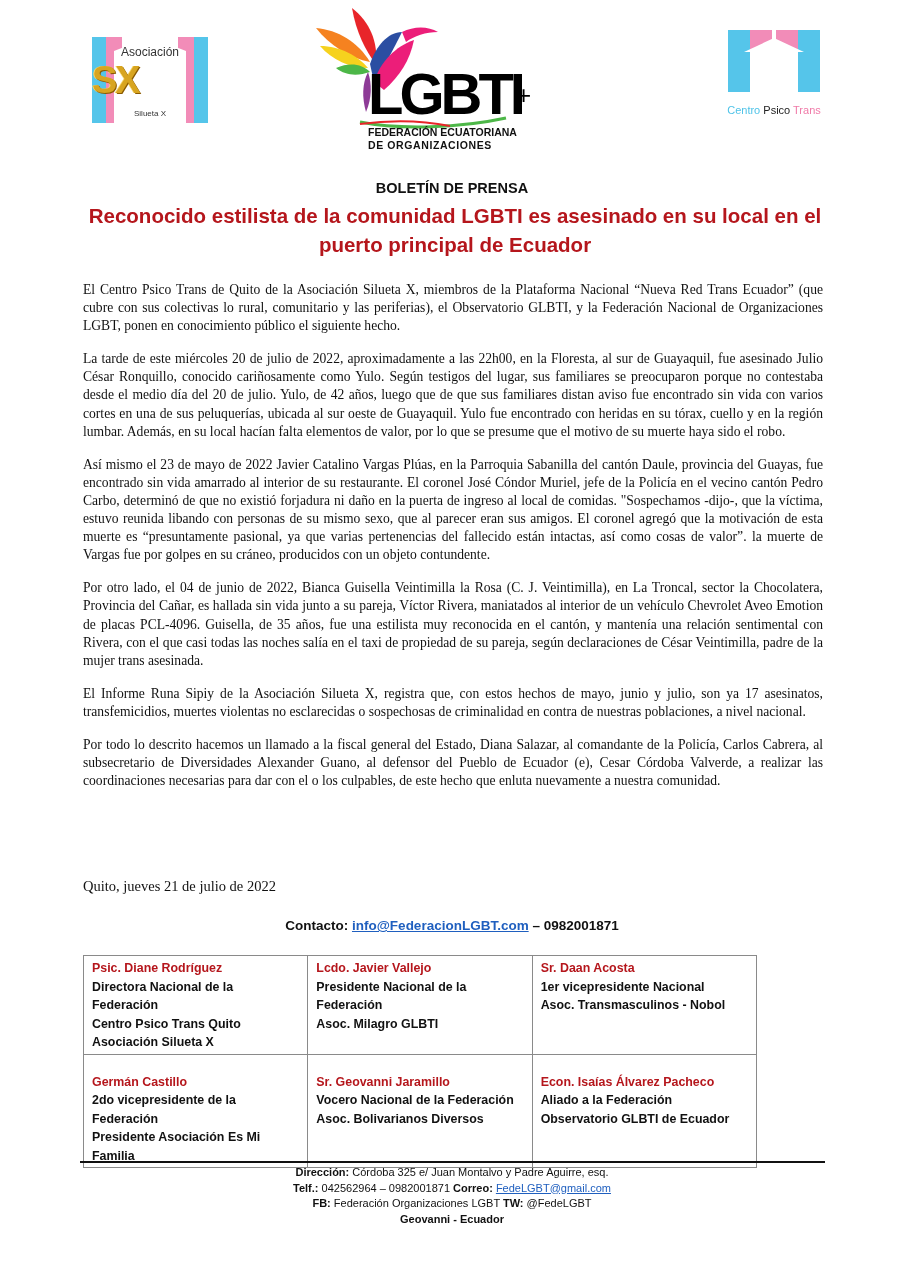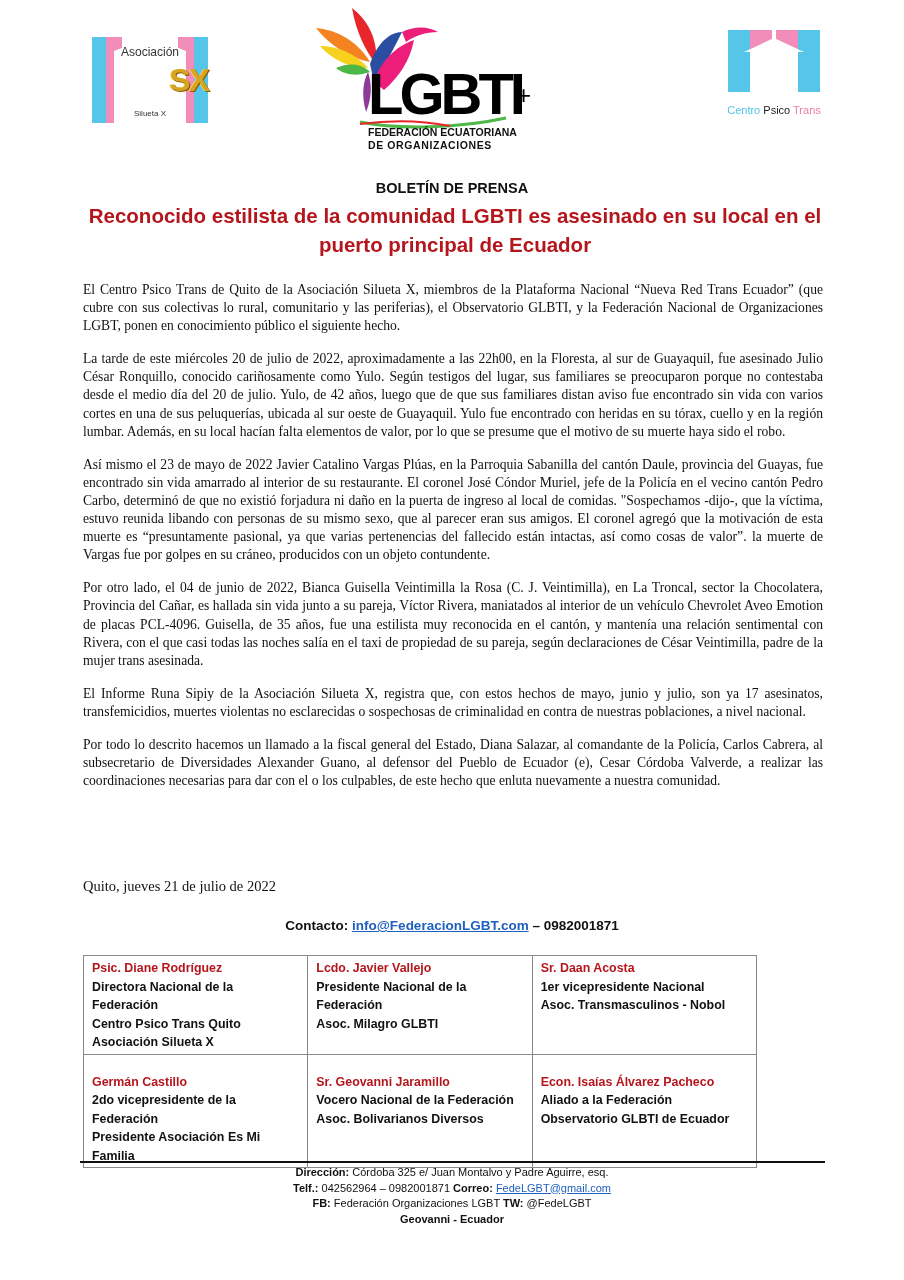--- a/index.html
+++ b/index.html
@@ -4,21 +4,21 @@
   <style>
     html, body { margin: 0; padding: 0; background: #ffffff; }
     body { width: 904px; height: 1280px; position: relative; overflow: hidden; font-family: "Liberation Serif", serif; color: #111; }
 
     
     .logo-sx { position: absolute; left: 92px; top: 37px; width: 116px; height: 86px; }
     .logo-sx .bar { position: absolute; top: 0; height: 86px; }
     .logo-sx .house { position: absolute; left: 22px; top: 14px; width: 72px; height: 72px; background: #fff; }
     .logo-sx .house:before { content: ""; position: absolute; left: 0; top: -14px; width: 0; height: 0; border-left: 36px solid transparent; border-right: 36px solid transparent; border-bottom: 14px solid #fff; }
     .logo-sx .t1 { position: absolute; left: 0; right: 0; top: 8px; text-align: center; font-family: "Liberation Sans", sans-serif; font-size: 12px; color: #333; }
-    .logo-sx .big { position: absolute; left: 0; right: 0; top: 18px; text-align: right; font-family: "Liberation Sans", sans-serif; font-weight: bold; font-size: 32px; line-height: 50px; color: #d8a520; text-shadow: 1px 1px 0 #8a5a00, -1px 0 0 #f7d66b; letter-spacing: -2px; }
+    .logo-sx .big { position: absolute; left: 0; right: 0; top: 18px; text-align: left; font-family: "Liberation Sans", sans-serif; font-weight: bold; font-size: 38px; line-height: 50px; color: #d8a520; text-shadow: 1px 1px 0 #8a5a00, -1px 0 0 #f7d66b; letter-spacing: -2px; }
     .logo-sx .t2 { position: absolute; left: 0; right: 0; top: 72px; text-align: center; font-family: "Liberation Sans", sans-serif; font-size: 8px; color: #333; }
 
     .logo-fed { position: absolute; left: 310px; top: 2px; width: 240px; height: 150px; }
     .logo-fed svg { position: absolute; left: 0; top: 0; }
     .logo-fed .lgbti { position: absolute; left: 58px; top: 62px; font-family: "Liberation Sans", sans-serif; font-weight: bold; font-size: 58px; line-height: 60px; color: #000; letter-spacing: -4px; }
     .logo-fed .plus { position: absolute; left: 206px; top: 78px; font-family: "Liberation Sans", sans-serif; font-size: 26px; color: #000; }
     .logo-fed .fed1 { position: absolute; left: 58px; top: 124px; font-family: "Liberation Sans", sans-serif; font-weight: bold; font-size: 10.5px; color: #111; }
     .logo-fed .fed2 { position: absolute; left: 58px; top: 137px; font-family: "Liberation Sans", sans-serif; font-weight: bold; font-size: 10.5px; color: #111; letter-spacing: 0.6px; }
 
     .logo-cpt { position: absolute; left: 722px; top: 30px; width: 104px; height: 92px; }

